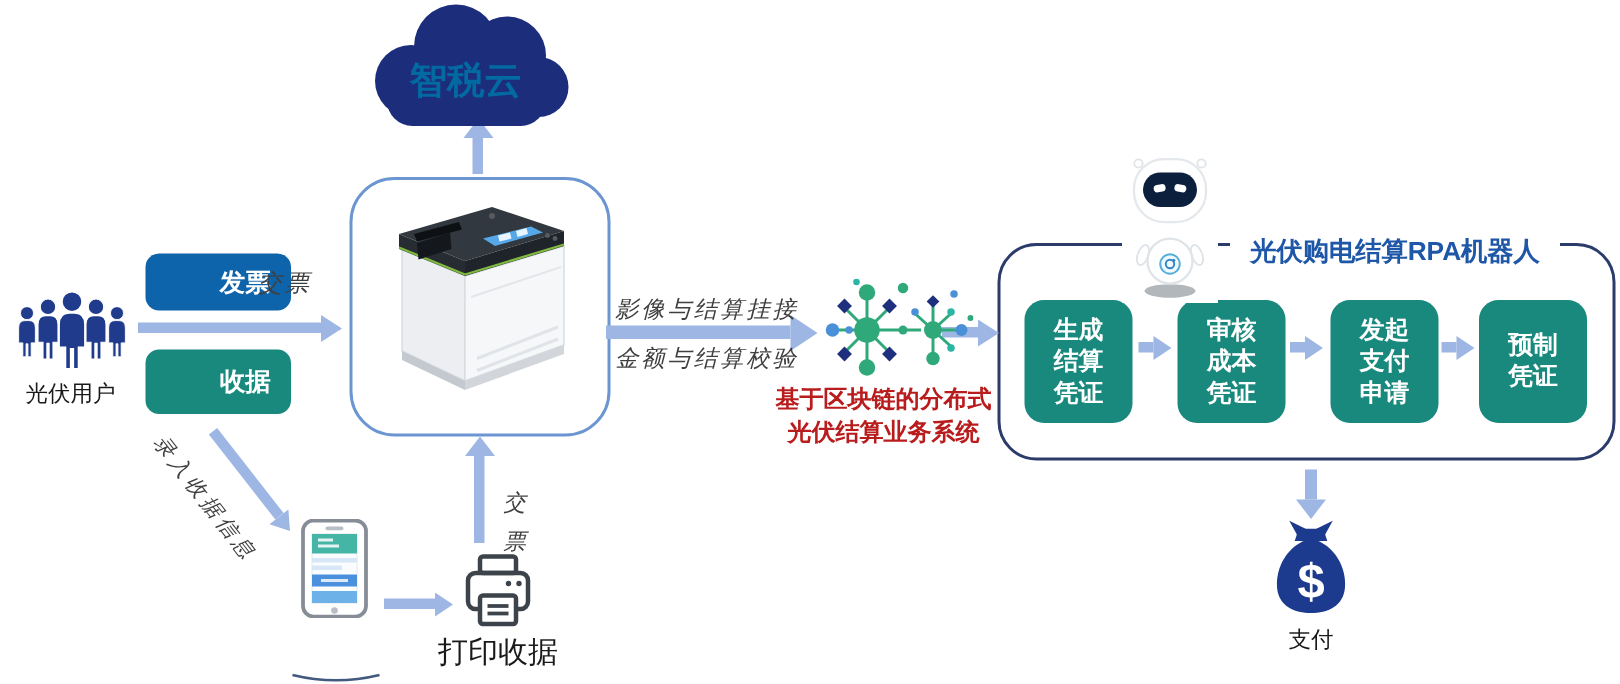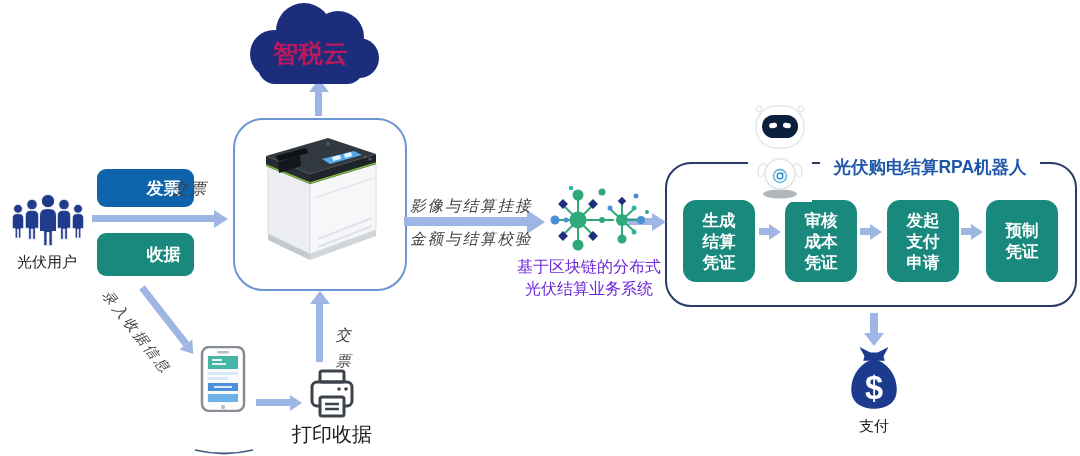--- a/index.html
+++ b/index.html
@@ -8,21 +8,21 @@
     font-family:"Liberation Sans",sans-serif;color:#1a1a1a;
   }
   .abs{position:absolute;}
   .lbl{position:absolute;text-align:center;}
   .pre{white-space:pre-line;}
   .script{
     font-family:"DejaVu Serif","Liberation Serif",serif;
     font-style:italic;color:#3f3f3f;letter-spacing:2px;
   }
   .blue-bold{color:var(--labelBlue,#1e56a8);font-weight:bold;}
-  .black-bold{color:#6d28d9;font-weight:normal;}
+  .black-bold{color:#b91c1c;font-weight:bold;}
   
   .shaft-h{position:absolute;background:var(--arrowBlue,#9db6e4);height:7px;}
   .shaft-v{position:absolute;background:var(--arrowBlue,#9db6e4);width:7px;}
   .head-r::after{content:"";position:absolute;left:100%;top:50%;transform:translateY(-50%);
     border-top:9px solid transparent;border-bottom:9px solid transparent;
     border-left:14px solid var(--arrowBlue,#9db6e4);}
   .head-r.big::after{border-top-width:12px;border-bottom-width:12px;border-left-width:18px;}
   .head-r.small::after{border-top-width:8px;border-bottom-width:8px;border-left-width:12px;}
   .head-u::before{content:"";position:absolute;bottom:100%;left:50%;transform:translateX(-50%);
     border-left:10px solid transparent;border-right:10px solid transparent;
@@ -65,21 +65,21 @@
 
   <svg class="abs" style="left:238px;top:2px;" width="145" height="84" viewBox="0 0 145 84">
     <g fill="var(--navy,#1c2d7c)">
       <circle cx="36" cy="52" r="24"></circle>
       <circle cx="66" cy="29" r="28"></circle>
       <circle cx="100" cy="35" r="26"></circle>
       <circle cx="121" cy="56" r="20"></circle>
       <rect x="20" y="44" width="106" height="38" rx="17"></rect>
     </g>
   </svg>
-  <div class="lbl" style="left:238px;top:37px;width:145px;font-size:25px;font-weight:bold;color:#be185d;">智税云</div>
+  <div class="lbl" style="left:238px;top:37px;width:145px;font-size:25px;font-weight:bold;color:#0369a1;">智税云</div>
 
   <svg class="abs" style="left:8px;top:190px;" width="80" height="62" viewBox="0 0 80 62">
     <defs>
       <g id="prs">
         <circle cy="-2" r="7"></circle>
         <path d="M-9,30 V14 Q-9,6 -2,6 H2 Q9,6 9,14 V30 H4.5 V45 H1 V31 H-1 V45 H-4.5 V30 Z"></path>
       </g>
     </defs>
     <g fill="#203a8c" stroke="#ffffff" stroke-width="1">
       <use href="#prs" transform="translate(10,20) scale(0.62)"></use>

